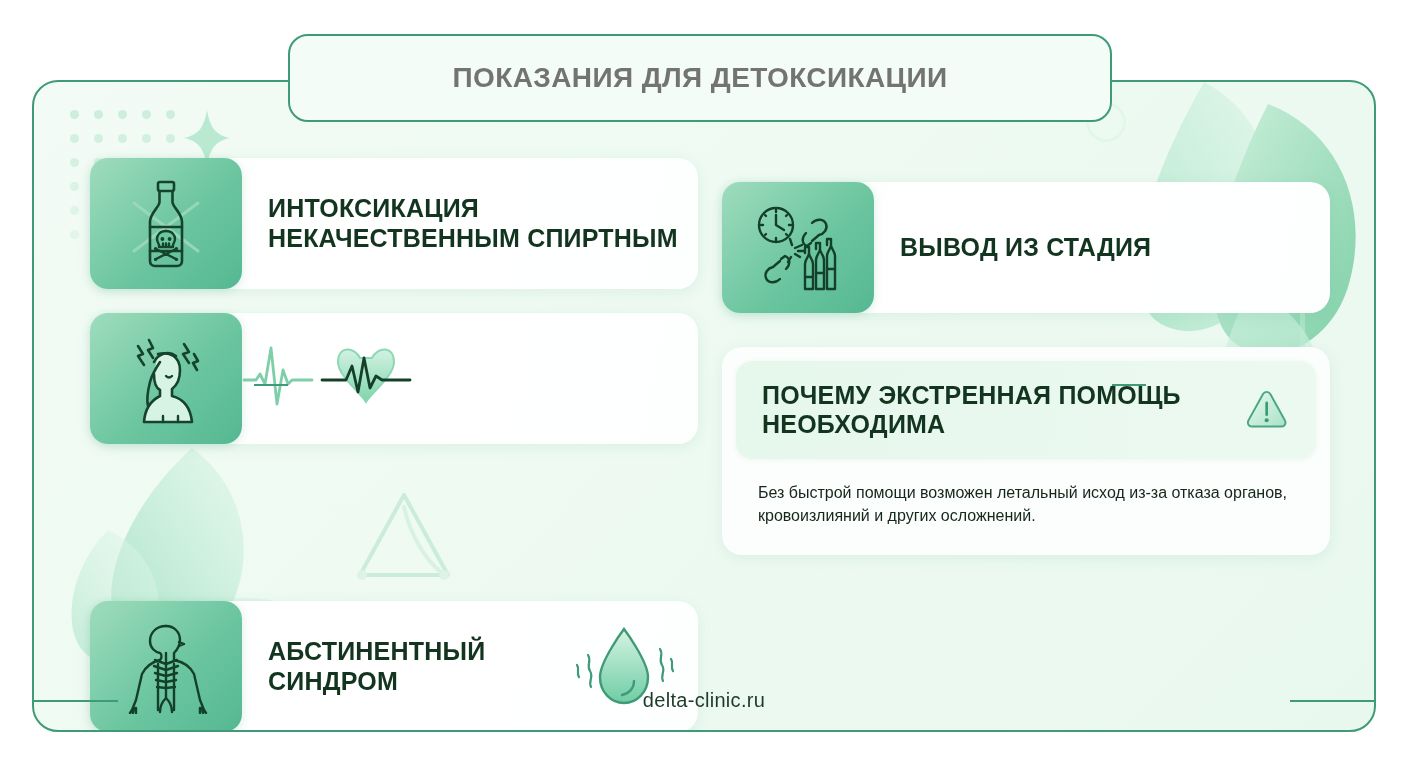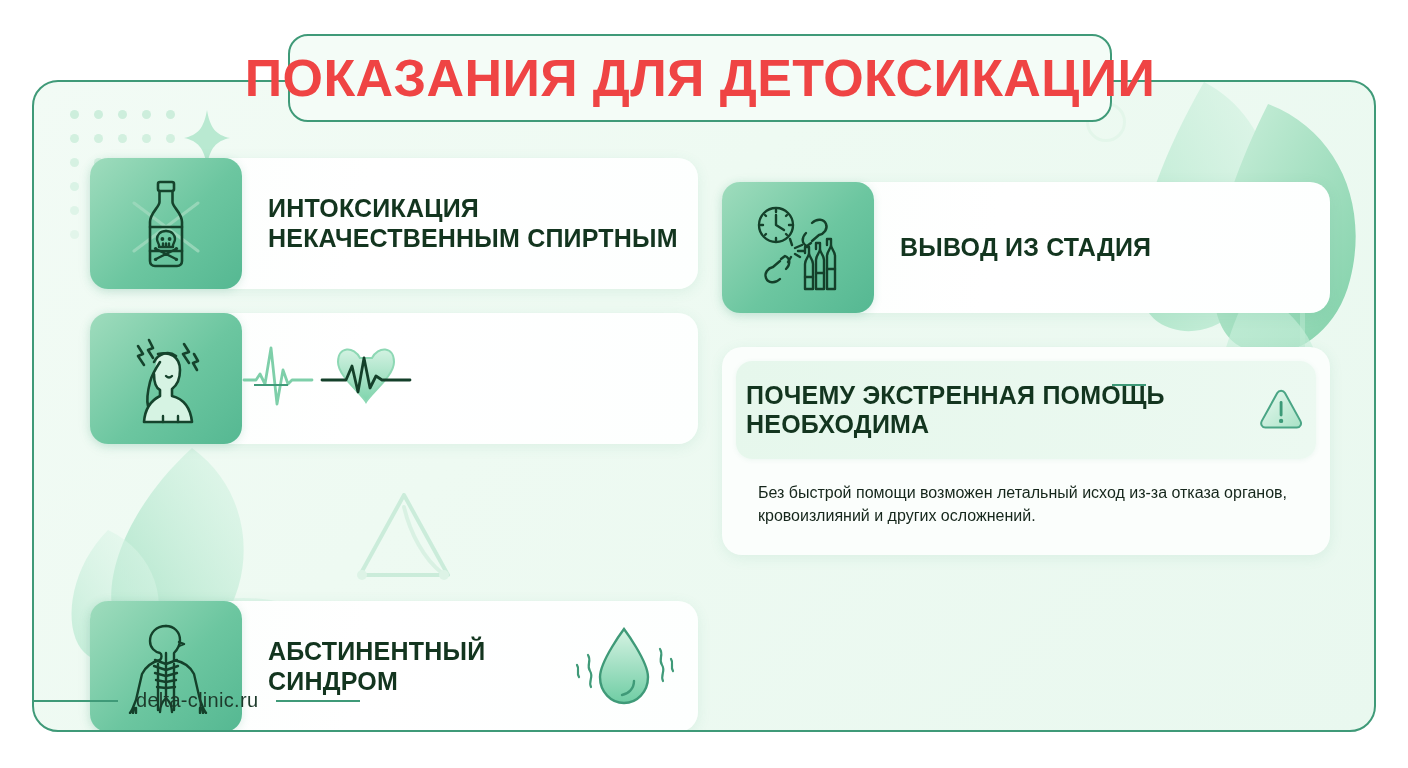--- a/index.html
+++ b/index.html
@@ -47,24 +47,24 @@
     position:absolute;
     left:288px; top:34px;
     width:824px; height:88px;
     background:#f4fcf7;
     border:2px solid #3f9a78;
     border-radius:20px;
     display:flex; align-items:center; justify-content:center;
     z-index:40;
   }
   #title-badge h1 {
-    font-size:52px;
+    font-size:28px;
     font-weight:bold;
     letter-spacing:.4px;
-    color:#ef4444;
+    color:#737373;
     white-space:nowrap;
   }
   .title-tick {
     position:absolute; top:50%; width:34px; height:2px;
     background:#3f9a78; z-index:39;
   }
   .title-tick.left  { left:254px; }
   .title-tick.right { left:1112px; }
 
   
@@ -105,40 +105,40 @@
   #emergency-card {
     position:relative;
     background:#fbfefc;
     border-radius:20px;
     box-shadow:0 3px 14px rgba(63,154,120,.10);
     padding:14px 14px 22px 14px;
   }
   #emergency-head {
     background:linear-gradient(100deg,#e6f7ec 0%,#ecf9f1 100%);
     border-radius:16px;
-    padding:19px 10px;
+    padding:19px 26px;
     display:flex; align-items:center;
     box-shadow:0 1px 5px rgba(63,154,120,.08);
   }
   #emergency-head .htxt {
     flex:1 1 auto;
     font-size:25px; font-weight:bold; line-height:1.18;
     color:#13351f; letter-spacing:.2px;
   }
   #emergency-body {
     padding:22px 22px 6px 22px;
     font-size:16px; line-height:1.45;
     color:#15261b; font-weight:normal;
   }
 
   
   #footer {
     position:absolute;
     left:0; right:0; bottom:18px;
-    display:flex; align-items:center; justify-content:flex-start;
+    display:flex; align-items:center; justify-content:space-between;
     gap:18px; z-index:30;
   }
   #footer .rule { width:84px; height:2px; background:#3f9a78; }
   #footer .url { font-size:20px; color:#1d3a2b; letter-spacing:.3px; }
 </style>
 </head>
 <body>
 
 <div id="frame">
 

